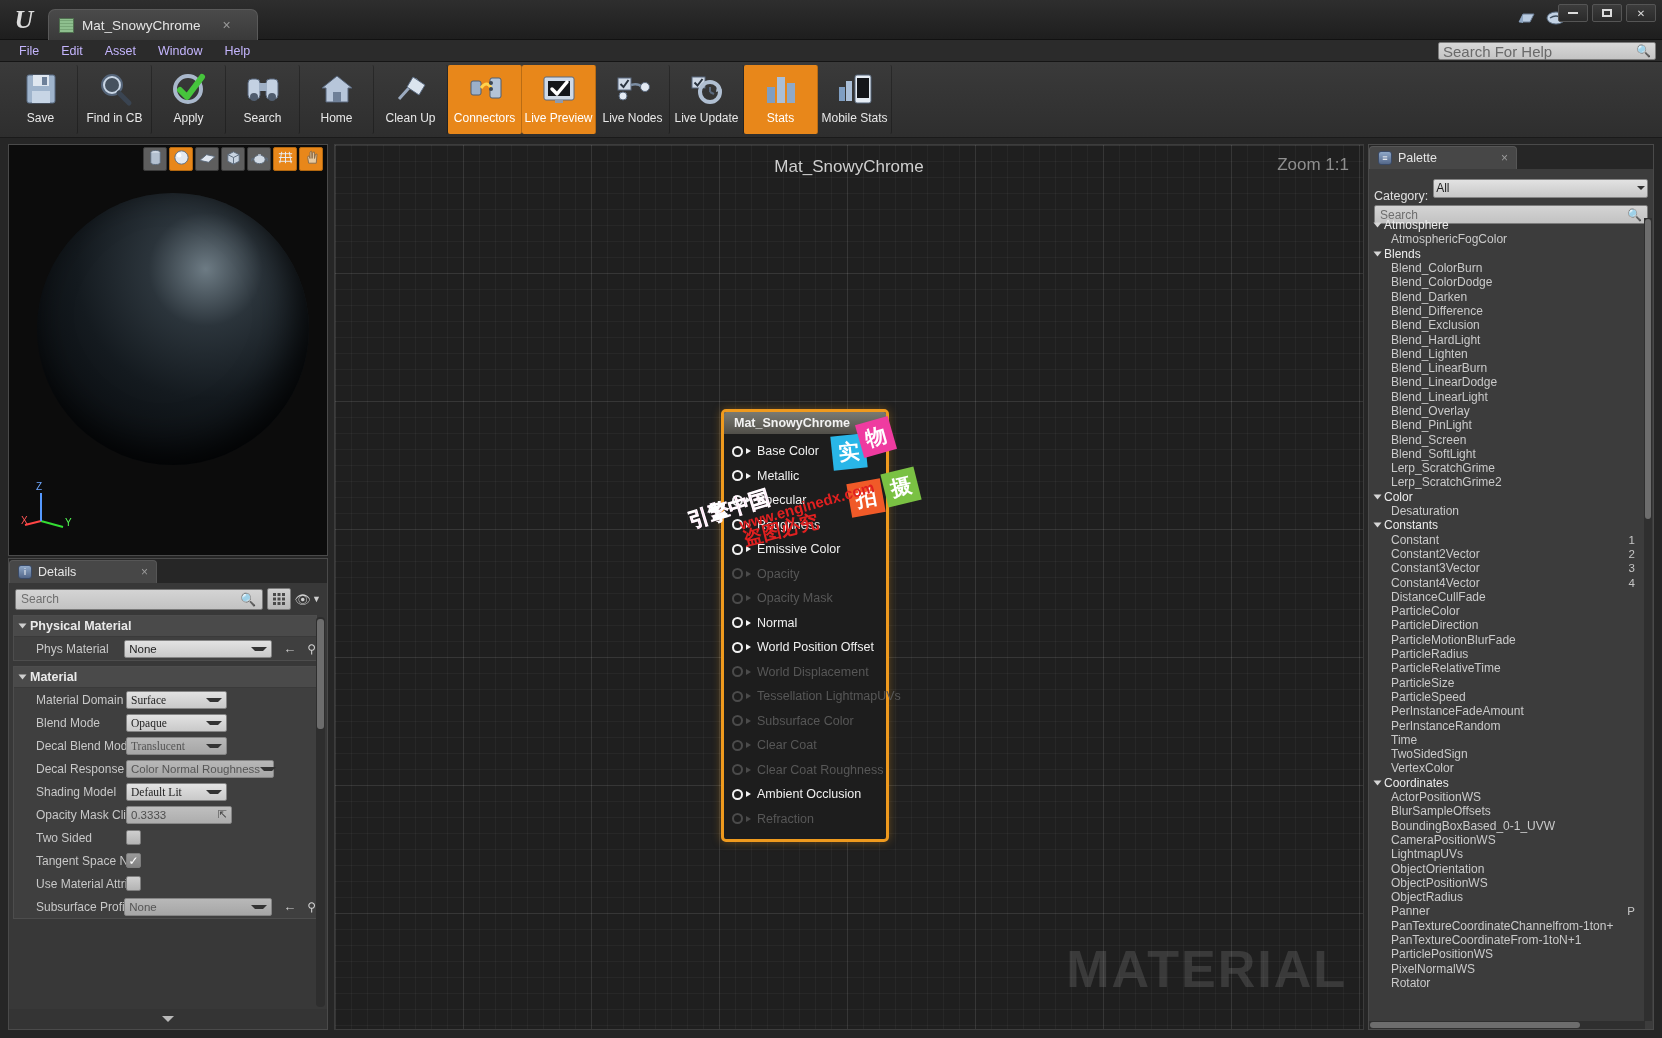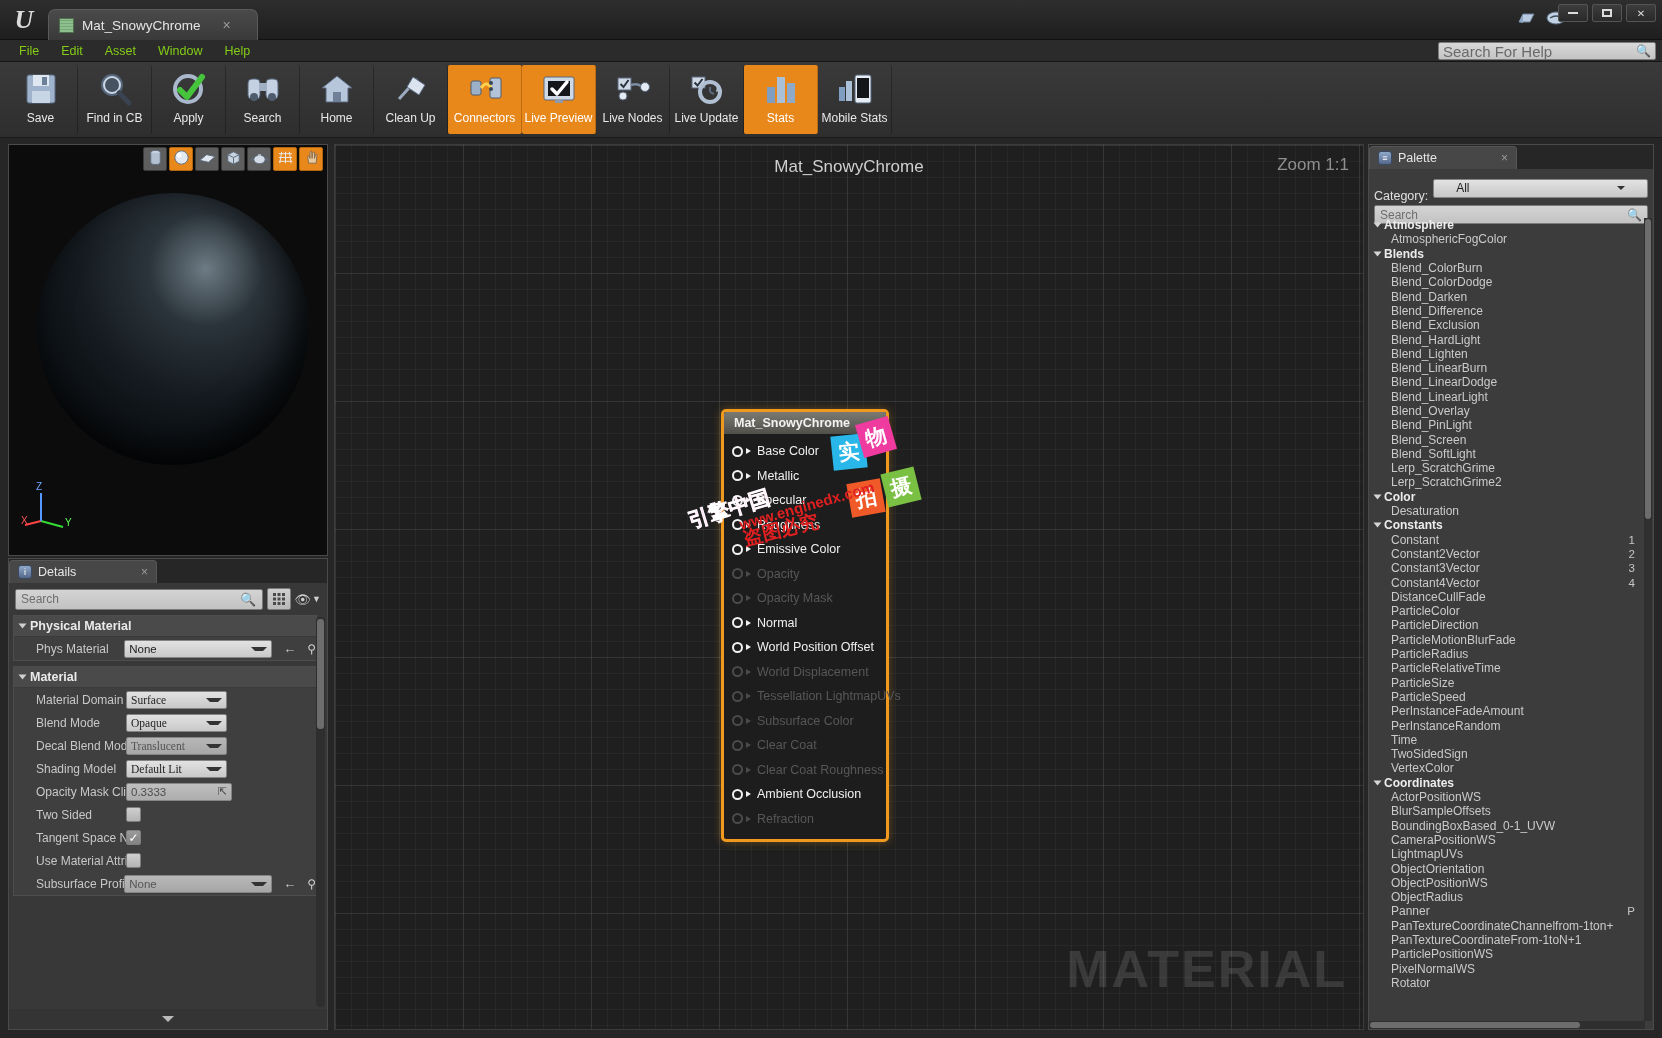--- a/index.html
+++ b/index.html
@@ -50,21 +50,21 @@
 
   .tb-small-icons { position: absolute; right: 96px; top: 10px; display: flex; gap: 10px; }
   .tb-sicon { width: 20px; height: 17px; }
 
   
   .menubar {
     position: absolute; left: 0; top: 40px; width: 1662px; height: 22px;
     background: #2b2b2b; border-bottom: 1px solid #151515;
     display: flex; align-items: center; padding-left: 8px;
   }
-  .menu-item { color: #84cc16; font-size: 12.5px; padding: 2px 11px; }
+  .menu-item { color: #c4b5fd; font-size: 12.5px; padding: 2px 11px; }
   .help-search {
     position: absolute; right: 6px; top: 2px; width: 218px; height: 18px;
     background: linear-gradient(#d8d8d8,#c4c4c4); border: 1px solid #7b7b7b;
     border-radius: 2px; display: flex; align-items: center; padding: 0 4px;
   }
   .help-search span { color: #6a6a6a; font-size: 15px; }
   .help-search .mag { margin-left: auto; color: #3c3c3c; font-size: 12px; }
 
   
   .toolbar {
@@ -281,21 +281,21 @@
   
   .palette {
     position: absolute; left: 1368px; top: 144px; width: 286px; height: 886px;
     background: #3c3c3c; border: 1px solid #4a4a4a;
   }
   .pal-catrow { display: flex; align-items: center; gap: 5px; padding: 4px 5px 2px 5px; }
   .pal-catrow .clabel { color: #e0e0e0; font-size: 12.5px; margin-top: 16px; }
   .pal-combo {
     flex: 1; height: 19px; background: linear-gradient(#e2e2e2,#c8c8c8);
     border: 1px solid #848484; border-radius: 2px;
-    display: flex; align-items: center; padding: 0 22px; color: #1e1e1e; font-size: 12px;
+    display: flex; align-items: center; padding: 0 2px; color: #1e1e1e; font-size: 12px;
   }
   .pal-combo .ca {
     margin-left: auto; width: 0; height: 0;
     border-top: 4px solid #333; border-left: 4px solid transparent; border-right: 4px solid transparent;
   }
   .pal-search {
     margin: 0 5px 2px 5px; height: 19px;
     background: linear-gradient(#d4d4d4,#c2c2c2); border: 1px solid #7b7b7b;
     border-radius: 2px; display: flex; align-items: center; padding: 0 5px;
   }
@@ -303,21 +303,21 @@
   .pal-search .mag { margin-left: auto; color: #2e2e2e; font-size: 12px; }
   .pal-list { position: absolute; left: 0; right: 8px; top: 73px; bottom: 8px; overflow: hidden; }
   .pal-cat {
     display: flex; align-items: center; gap: 4px; height: 14.3px; padding-left: 6px;
   }
   .pal-cat .tri {
     width: 0; height: 0; border-left: 5px solid #d6d6d6;
     border-top: 4px solid transparent; border-bottom: 4px solid transparent;
     transform: rotate(90deg);
   }
-  .pal-cat .cname { color: #ececec; font-size: 12px; font-weight: bold; }
+  .pal-cat .cname { color: #ececec; font-size: 12px; font-weight: normal; }
   .pal-item {
     height: 14.3px; padding-left: 22px; color: #cacaca; font-size: 12px;
     display: flex; align-items: center; white-space: nowrap;
   }
   .pal-item .sc { margin-left: auto; padding-right: 10px; color: #c6c6c6; font-size: 11.5px; }
   .pal-vscroll {
     position: absolute; right: 1px; top: 73px; width: 8px; bottom: 8px;
     background: #2f2f2f;
   }
   .pal-vthumb {
@@ -655,20 +655,29 @@
           <div class="det-row">
             <div class="rname">Decal Blend Mode</div>
             <div class="det-ctrl-wrap">
               <div class="combo combo-wide dim">
                 <span class="cv">Translucent</span>
                 <span class="ca"></span>
               </div>
             </div>
           </div>
           <div class="det-row">
+            <div class="rname">Decal Response</div>
+            <div class="det-ctrl-wrap">
+              <div class="combo combo-xwide dim">
+                <span class="cv">Color Normal Roughness</span>
+                <span class="ca"></span>
+              </div>
+            </div>
+          </div>
+          <div class="det-row">
             <div class="rname">Shading Model</div>
             <div class="det-ctrl-wrap">
               <div class="combo combo-wide">
                 <span class="cv">Default Lit</span>
                 <span class="ca"></span>
               </div>
             </div>
           </div>
           <div class="det-row">
             <div class="rname">Opacity Mask Clip Value</div>

